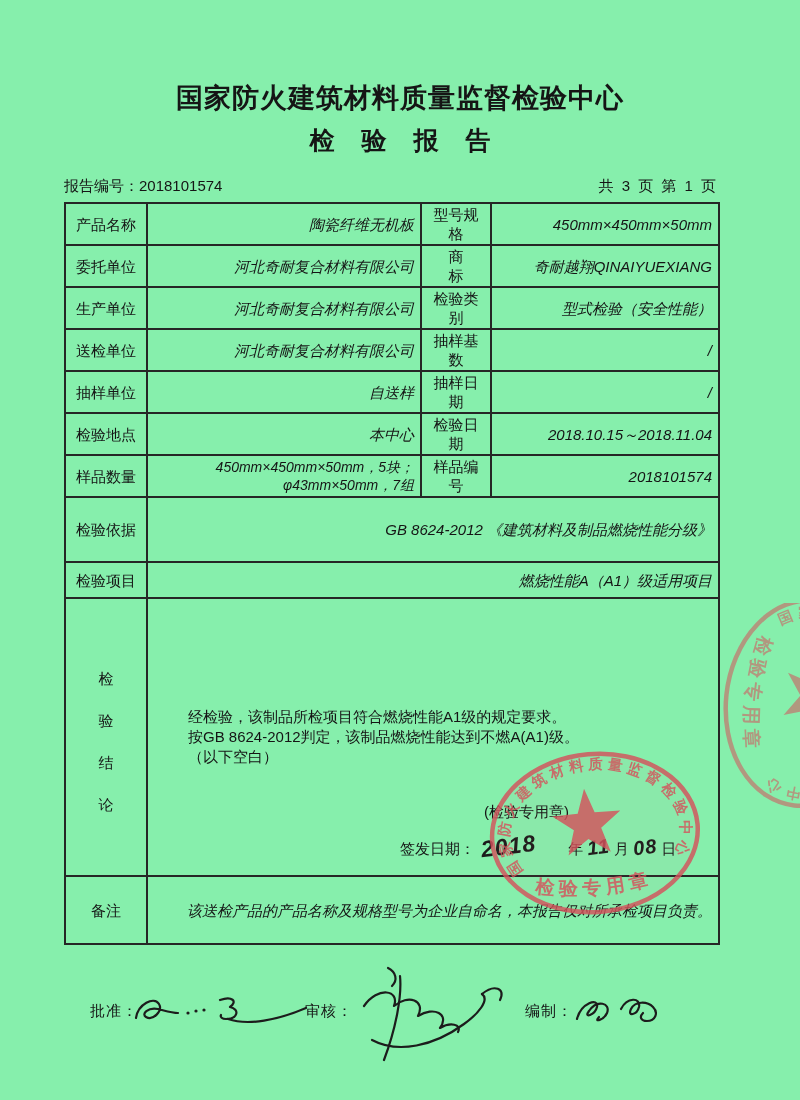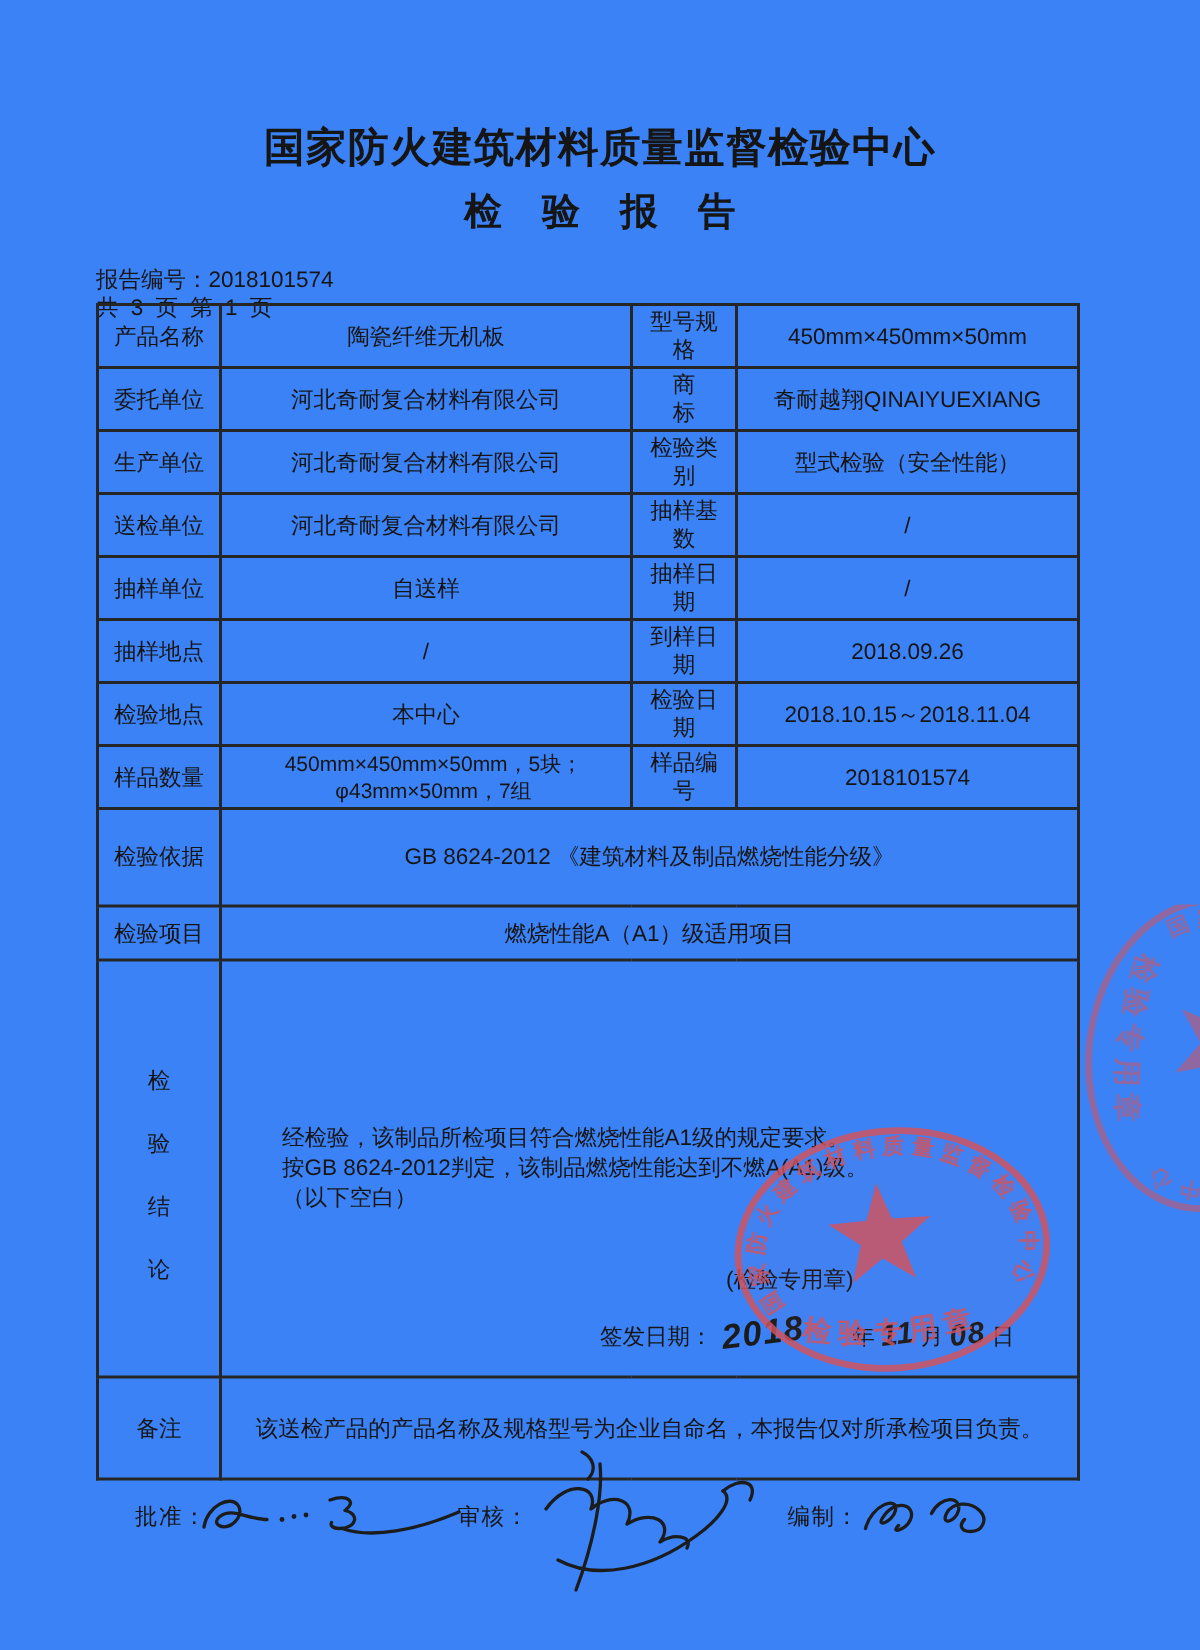--- a/index.html
+++ b/index.html
@@ -1,28 +1,28 @@
 <!DOCTYPE html>
 <html><head>
 <meta charset="utf-8">
 <style>
   html,body{margin:0;padding:0;}
   body{width:800px;height:1100px;background:#ffffff;font-family:"Liberation Sans","DejaVu Sans",sans-serif;color:#151515;}
-  .page{position:relative;width:800px;height:1100px;overflow:hidden;background:#3b82f6;}
+  .page{position:relative;width:800px;height:1100px;overflow:hidden;background:#86efac;}
 
   .t1{position:absolute;top:80px;left:0;width:100%;text-align:center;font-size:27px;font-weight:bold;letter-spacing:1px;}
   .t2{position:absolute;top:124px;left:0;width:100%;text-align:center;font-size:25px;font-weight:bold;letter-spacing:10px;text-indent:10px;}
 
-  .meta{position:absolute;top:177px;left:64px;width:654px;display:flex;justify-content:space-between;font-size:15px;flex-direction:column;}
+  .meta{position:absolute;top:177px;left:64px;width:654px;display:flex;justify-content:space-between;font-size:15px;}
   .meta .pginfo{letter-spacing:2px;}
 
   table.report{position:absolute;top:202px;left:64px;width:654px;border-collapse:collapse;table-layout:fixed;font-size:15px;}
   table.report td{border:2px solid #262626;padding:1px 6px;overflow:hidden;vertical-align:middle;line-height:19px;}
   td.lab{text-align:center;padding:1px 2px;}
-  td.val{text-align:center;padding-left:8px;}
+  td.val{text-align:right;padding-left:8px;font-style:italic;}
   tr.r40{height:40px;} tr.r46{height:32px;} tr.r66{height:65px;} tr.r36{height:36px;margin-left:20px;} tr.r278{height:278px;} tr.r68{height:68px;padding-left:48px;}
 
   td.concl{position:relative;vertical-align:top;padding:0;}
   td.vlabel{vertical-align:middle;}
   .vstack{display:flex;flex-direction:column;align-items:center;justify-content:center;gap:23px;height:100%;transform:translateY(4px);}
   .concl p{margin:0;padding:0 10px 0 34px;line-height:20px;}
   .cl1{margin-top:26px;}
   .cl2{margin-top:15px;}
   .cl3{margin-top:18px;}
   .sealnote{position:absolute;left:336px;top:203px;font-size:15px;}
@@ -84,26 +84,20 @@
       <td class="lab">送检单位</td>
       <td class="val">河北奇耐复合材料有限公司</td>
       <td class="lab">抽样基数</td>
       <td class="val">/</td>
     </tr>
     <tr class="r40">
       <td class="lab">抽样单位</td>
       <td class="val">自送样</td>
       <td class="lab">抽样日期</td>
       <td class="val">/</td>
-    </tr>
-    <tr class="r40">
-      <td class="lab">抽样地点</td>
-      <td class="val">/</td>
-      <td class="lab">到样日期</td>
-      <td class="val">2018.09.26</td>
     </tr>
     <tr class="r40">
       <td class="lab">检验地点</td>
       <td class="val">本中心</td>
       <td class="lab">检验日期</td>
       <td class="val">2018.10.15～2018.11.04</td>
     </tr>
     <tr class="r46">
       <td class="lab">样品数量</td>
       <td class="val" style="font-size:14px;line-height:18px;padding-left:16px;">450mm×450mm×50mm，5块；φ43mm×50mm，7组</td>

